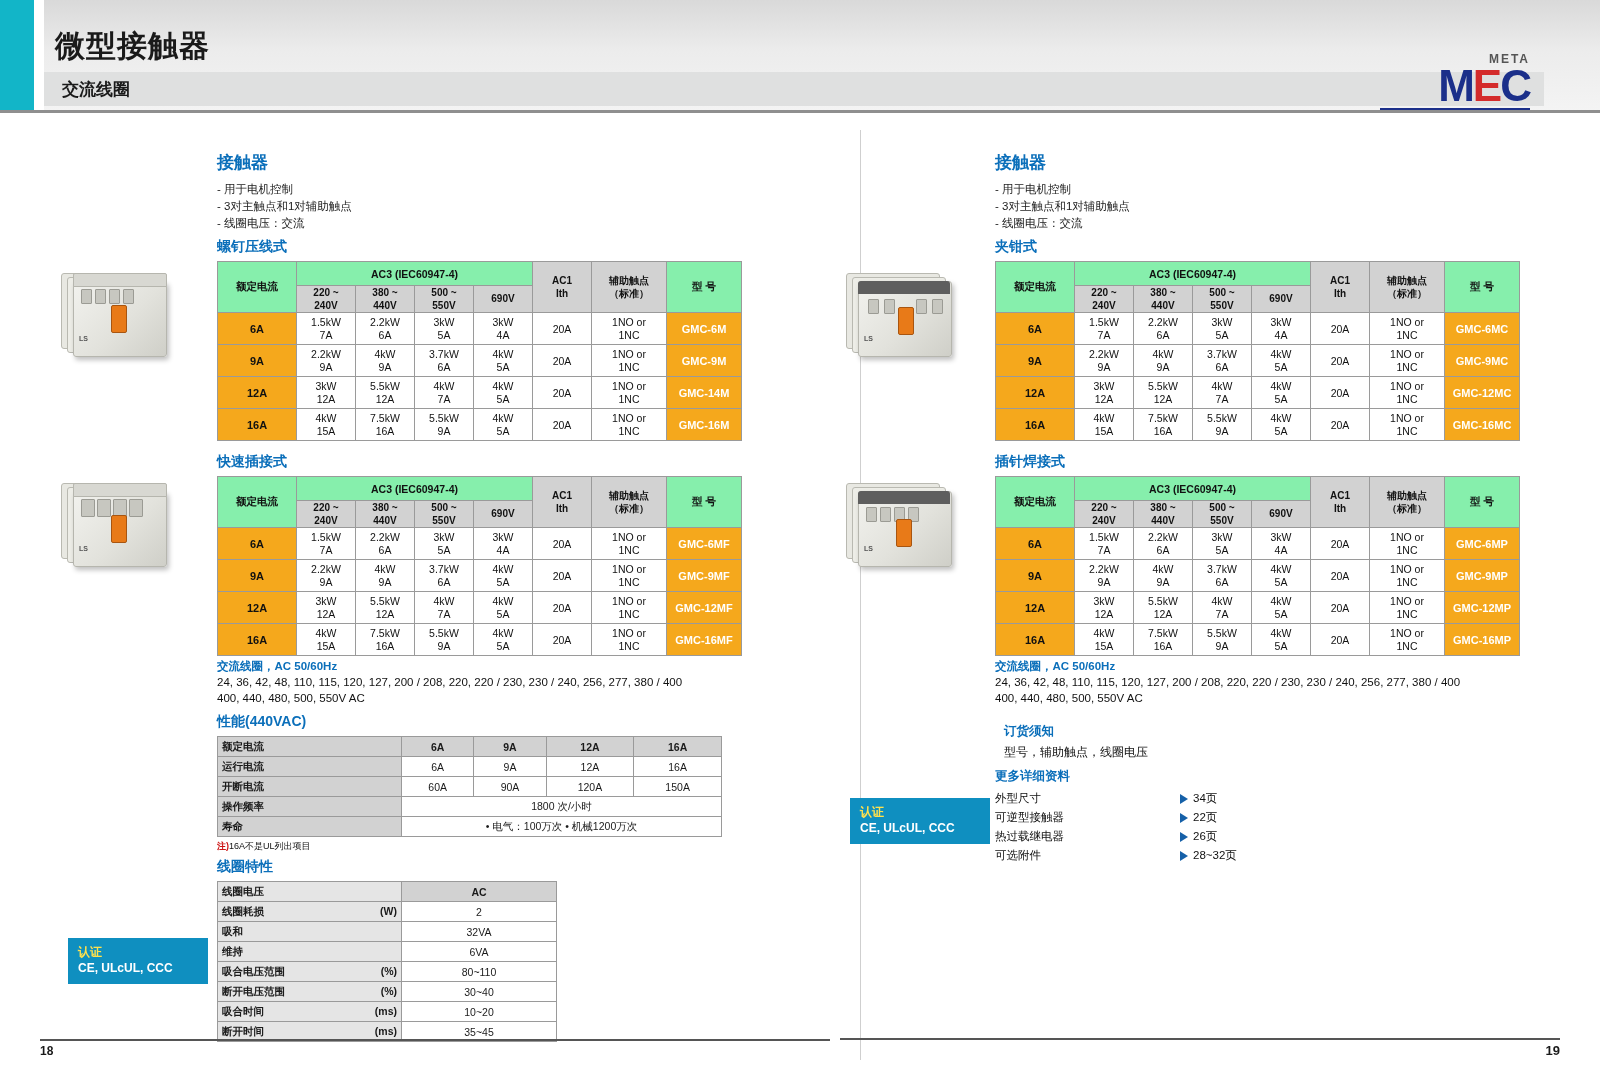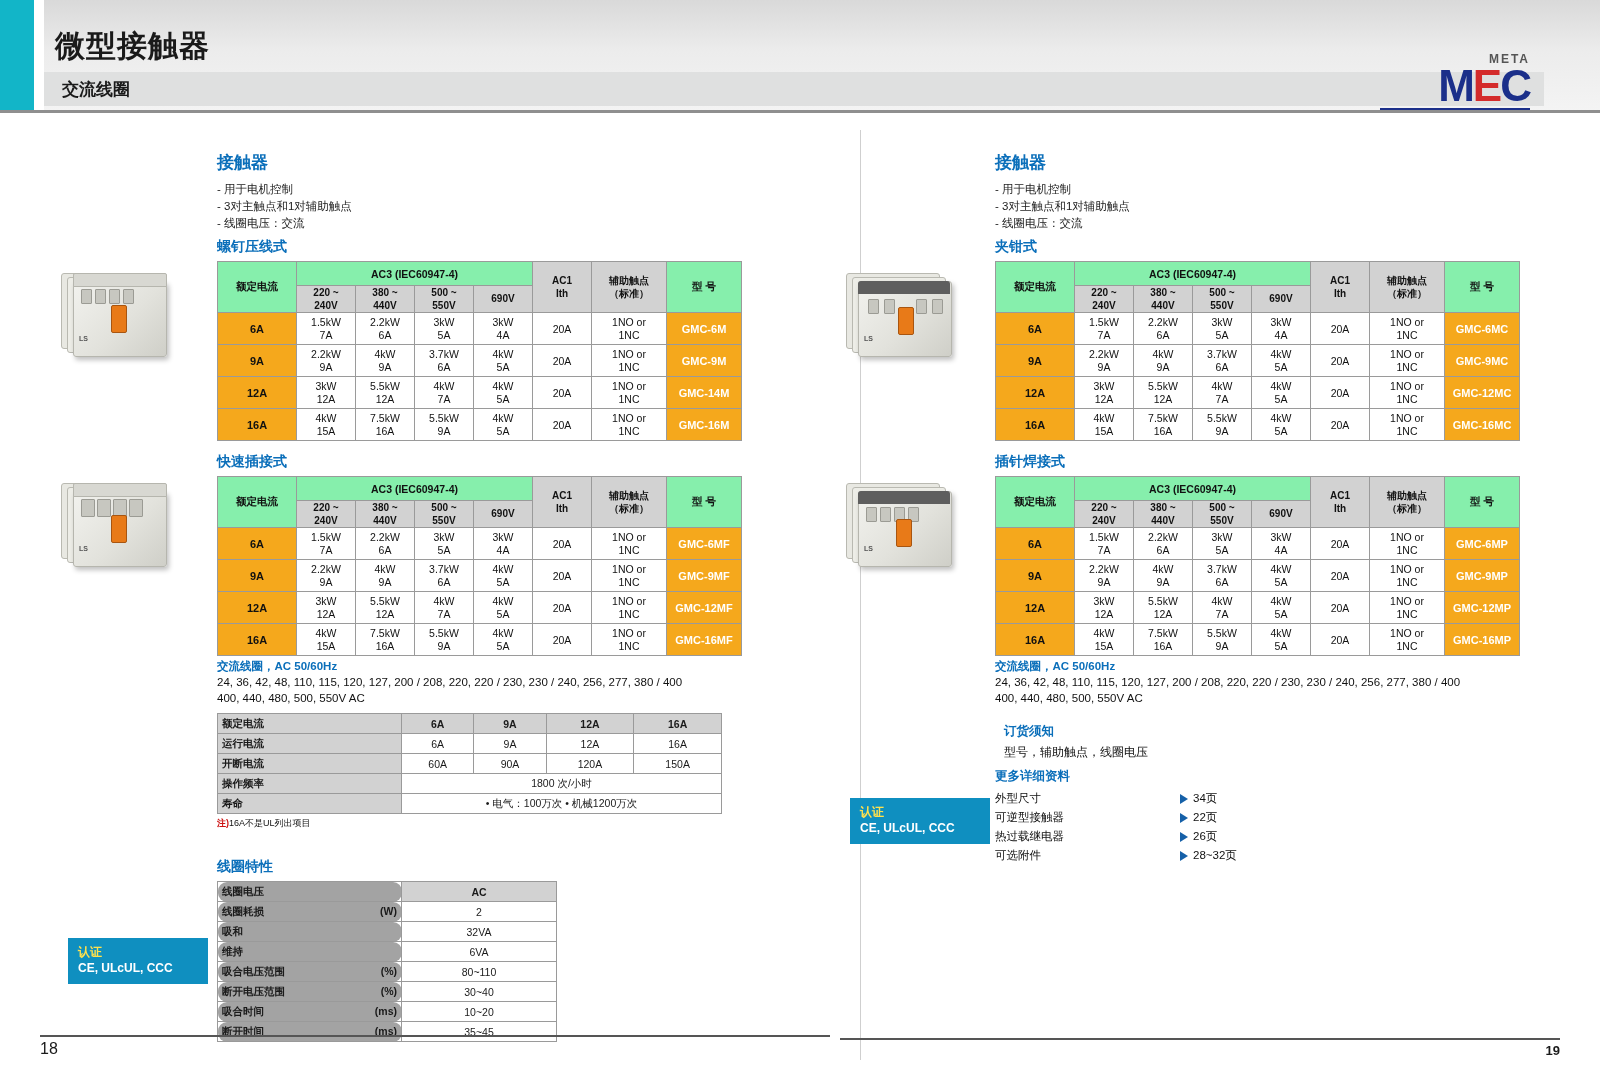--- a/index.html
+++ b/index.html
@@ -54,21 +54,21 @@
 
   
   table.perf{border-collapse:collapse;font-size:10.5px;width:505px;}
   table.perf td{border:1px solid #9a9a9a;padding:2px 4px;height:15px;}
   table.perf .lbl{background:#d2d2d2;font-weight:bold;width:175px;}
   table.perf .hd{background:#d2d2d2;font-weight:bold;text-align:center;}
   table.perf .val{text-align:center;}
 
   table.coil{border-collapse:collapse;font-size:10.5px;width:340px;}
   table.coil td{border:1px solid #9a9a9a;padding:2px 4px;height:15px;}
-  table.coil .lbl{background:#a3a3a3;font-weight:bold;width:175px;border-radius:9px;}
+  table.coil .lbl{background:#e5e5e5;font-weight:bold;width:175px;}
   table.coil .lbl span.unit{float:right;font-weight:bold;}
   table.coil .hd{background:#d2d2d2;font-weight:bold;text-align:center;}
   table.coil .val{text-align:center;}
 
   .coil-note{font-size:11.5px;color:#111;line-height:16px;}
   .coil-note b{color:#0b6fba;}
   .note-red{font-size:9px;color:#111;}
   .note-red .r{color:#cc1111;font-weight:bold;}
 
   
@@ -82,21 +82,21 @@
   .order-title{font-size:12.5px;font-weight:bold;color:#0b6fba;margin:0 0 4px 0;}
   .order-txt{font-size:12px;color:#111;}
   .more-title{font-size:12.5px;font-weight:bold;color:#0b6fba;margin:0 0 6px 0;}
   .more-row{font-size:11.5px;color:#111;height:19px;position:relative;width:330px;}
   .more-row .pg{position:absolute;left:185px;}
   .arrow{display:inline-block;width:0;height:0;border-left:8px solid #1560a8;border-top:5px solid transparent;border-bottom:5px solid transparent;margin-right:5px;vertical-align:middle;}
 
   
   .footer-left{position:absolute;left:40px;bottom:22px;width:790px;}
   .footer-left .line{height:2px;background:#555;}
-  .footer-left .num{font-size:16px;font-weight:normal;margin-top:3px;}
+  .footer-left .num{font-size:12px;font-weight:bold;margin-top:3px;}
   .footer-right{position:absolute;right:40px;bottom:22px;width:720px;text-align:right;}
   .footer-right .line{height:2px;background:#555;}
   .footer-right .num{font-size:13px;font-weight:bold;margin-top:3px;}
 
   
   .prod{position:absolute;}
   .prod .body{
     position:absolute;left:18px;top:18px;width:92px;height:74px;
     background:linear-gradient(135deg,#f2f2ee 0%,#e2e2dc 55%,#cfcfc8 100%);
     border:1px solid #b6b6ae;border-radius:3px;
@@ -284,20 +284,21 @@
       </table>
   </div>
 
   <div style="position:absolute;left:217px;top:545px;width:520px;">
     <div class="coil-note"><b>交流线圈，AC 50/60Hz</b></div>
     <div class="coil-note">24, 36, 42, 48, 110, 115, 120, 127, 200 / 208, 220, 220 / 230, 230 / 240, 256, 277, 380 / 400</div>
     <div class="coil-note">400, 440, 480, 500, 550V AC</div>
   </div>
 
   <div style="position:absolute;left:217px;top:600px;">
+    <div class="sub-title">性能(440VAC)</div>
     <table class="perf">
       <tbody>
           <tr>
         <td class="lbl">额定电流</td>
         <td class="hd">6A</td>
         <td class="hd">9A</td>
         <td class="hd">12A</td>
         <td class="hd">16A</td>
       </tr>
       <tr>

